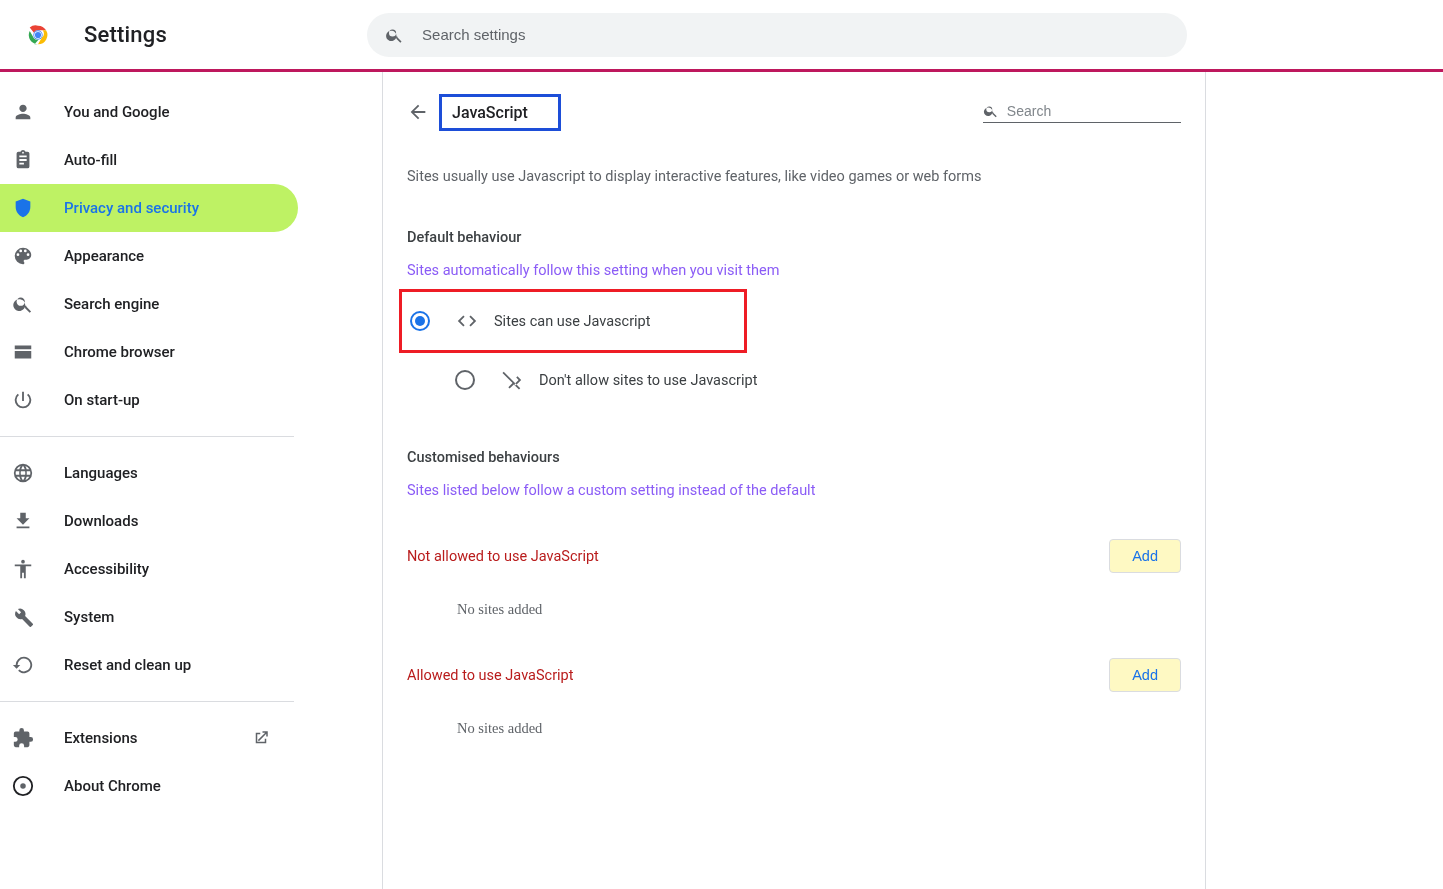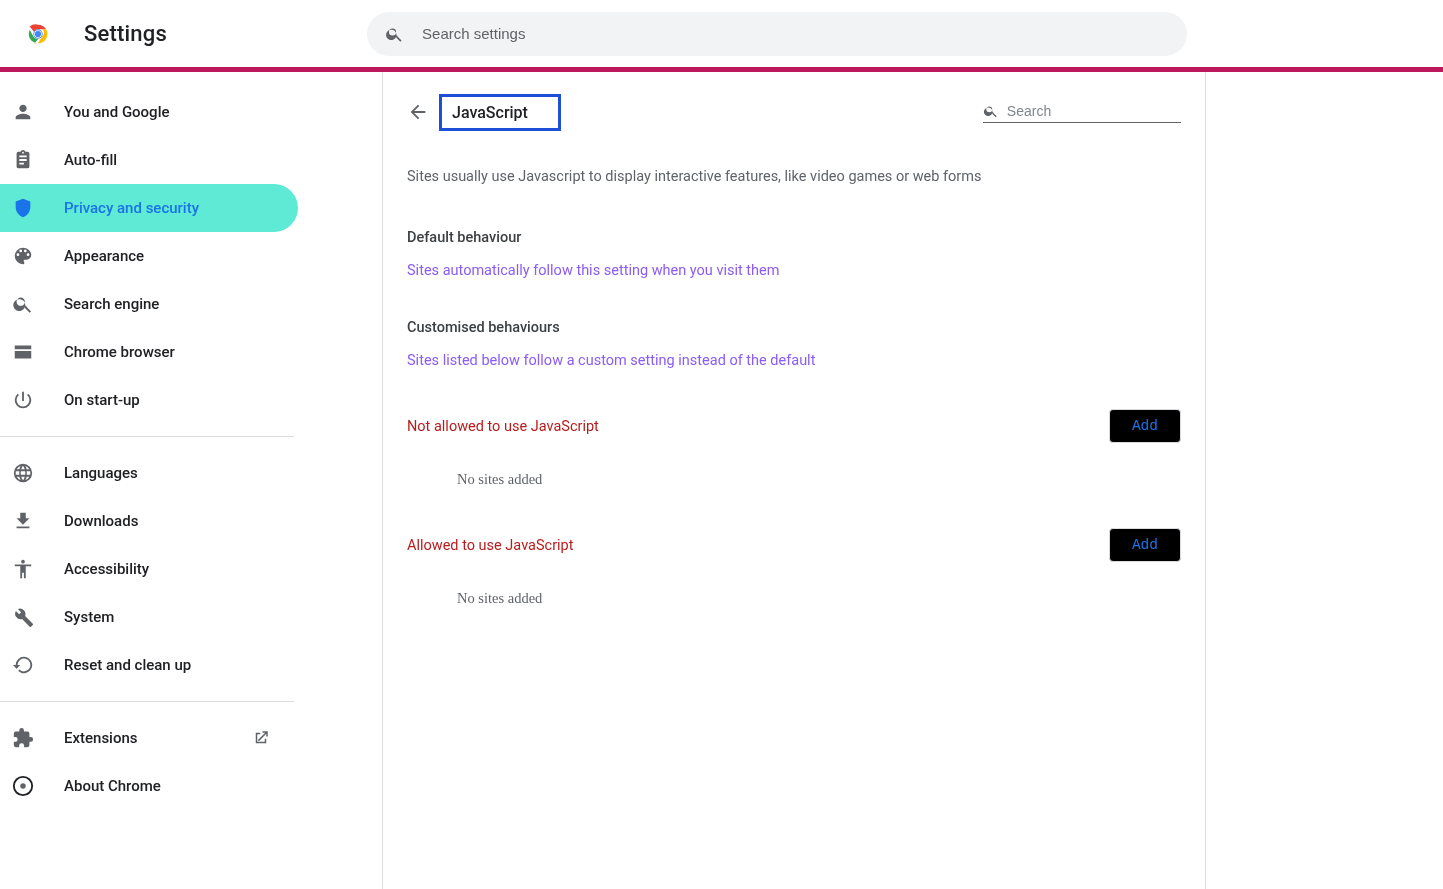--- a/index.html
+++ b/index.html
@@ -8,21 +8,21 @@
     font-size: 14px;
     color: #202124;
     background: #fff;
     width: 1443px;
     height: 889px;
     overflow: hidden;
   }
   
   .header {
     height: 72px;
-    border-bottom: 5px solid #be185d;
+    border-bottom: 3px solid #be185d;
     display: flex;
     align-items: center;
     padding-left: 24px;
   }
   .chrome-logo {
     width: 28px; height: 28px;
     margin-right: 32px;
   }
   .settings-title {
     font-size: 22px;
@@ -73,21 +73,21 @@
     color: #202124;
   }
   .side-item .icon {
     width: 22px; height: 22px;
     fill: #5f6368;
     margin-right: 30px;
     display:flex;align-items:center;justify-content:center;
   }
   .side-item .icon svg { width: 22px; height: 22px; }
   .side-item.active {
-    background: #5eead4;
+    background: #bef264;
     color: #1a73e8;
   }
   .side-item.active .icon { fill: #1a73e8; }
   .side-item .label { font-size: 15px; font-weight: 500; }
   .side-item .ext {
     margin-left: auto; margin-right: 28px;
     width: 18px; height:18px; fill:#5f6368;
   }
   .side-sep {
     height: 1px; background: #dadce0; margin: 12px 12px 12px 0;
@@ -198,23 +198,22 @@
     font-size: 14.5px; color:#b91c1c;
   }
   .add-btn {
     margin-left:auto;
     border:1px solid #dadce0;
     border-radius:4px;
     padding: 8px 22px;
     color:#1a73e8;
     font-size: 14.5px;
     font-weight:500;
-    background:#000000;
+    background:#fef9c3;
     cursor:pointer;
-    font-family:Liberation Mono, monospace;
   }
   .empty-msg {
     margin-top: 28px;
     margin-left: 50px;
     color:#5f6368;
     font-size: 14.5px;
     font-family: Liberation Serif, serif;
   }
   .section-title.tight { margin-top: 40px; }
 </style>
@@ -444,20 +443,44 @@
             </svg>
           <input type="text" placeholder="Search" style="">
         </div>
       </div>
 
       <div class="desc">Sites usually use Javascript to display interactive features, like video games or web forms</div>
 
       <div class="section-title">Default behaviour</div>
       <div class="section-sub">Sites automatically follow this setting when you visit them</div>
 
+      <div class="radio-container">
+        <div class="radio-highlight">
+          <div class="radio-row" style="border-bottom:none">
+            <div class="radio selected"></div>
+            <span class="radio-icon">
+                <svg viewBox="0 0 24 24">
+                  <use href="#i-code"></use>
+                </svg>
+              </span>
+            <span class="radio-label">Sites can use Javascript</span>
+          </div>
+        </div>
+        <div class="indent">
+          <div class="radio-row">
+            <div class="radio"></div>
+            <span class="radio-icon">
+                <svg viewBox="0 0 24 24">
+                  <use href="#i-codeoff"></use>
+                </svg>
+              </span>
+            <span class="radio-label">Don't allow sites to use Javascript</span>
+          </div>
+        </div>
+      </div>
 
       <div class="section-title tight">Customised behaviours</div>
       <div class="section-sub">Sites listed below follow a custom setting instead of the default</div>
 
       <div class="list-row">
         <span class="lbl">Not allowed to use JavaScript</span>
         <button class="add-btn">Add</button>
       </div>
       <div class="empty-msg">No sites added</div>
 

